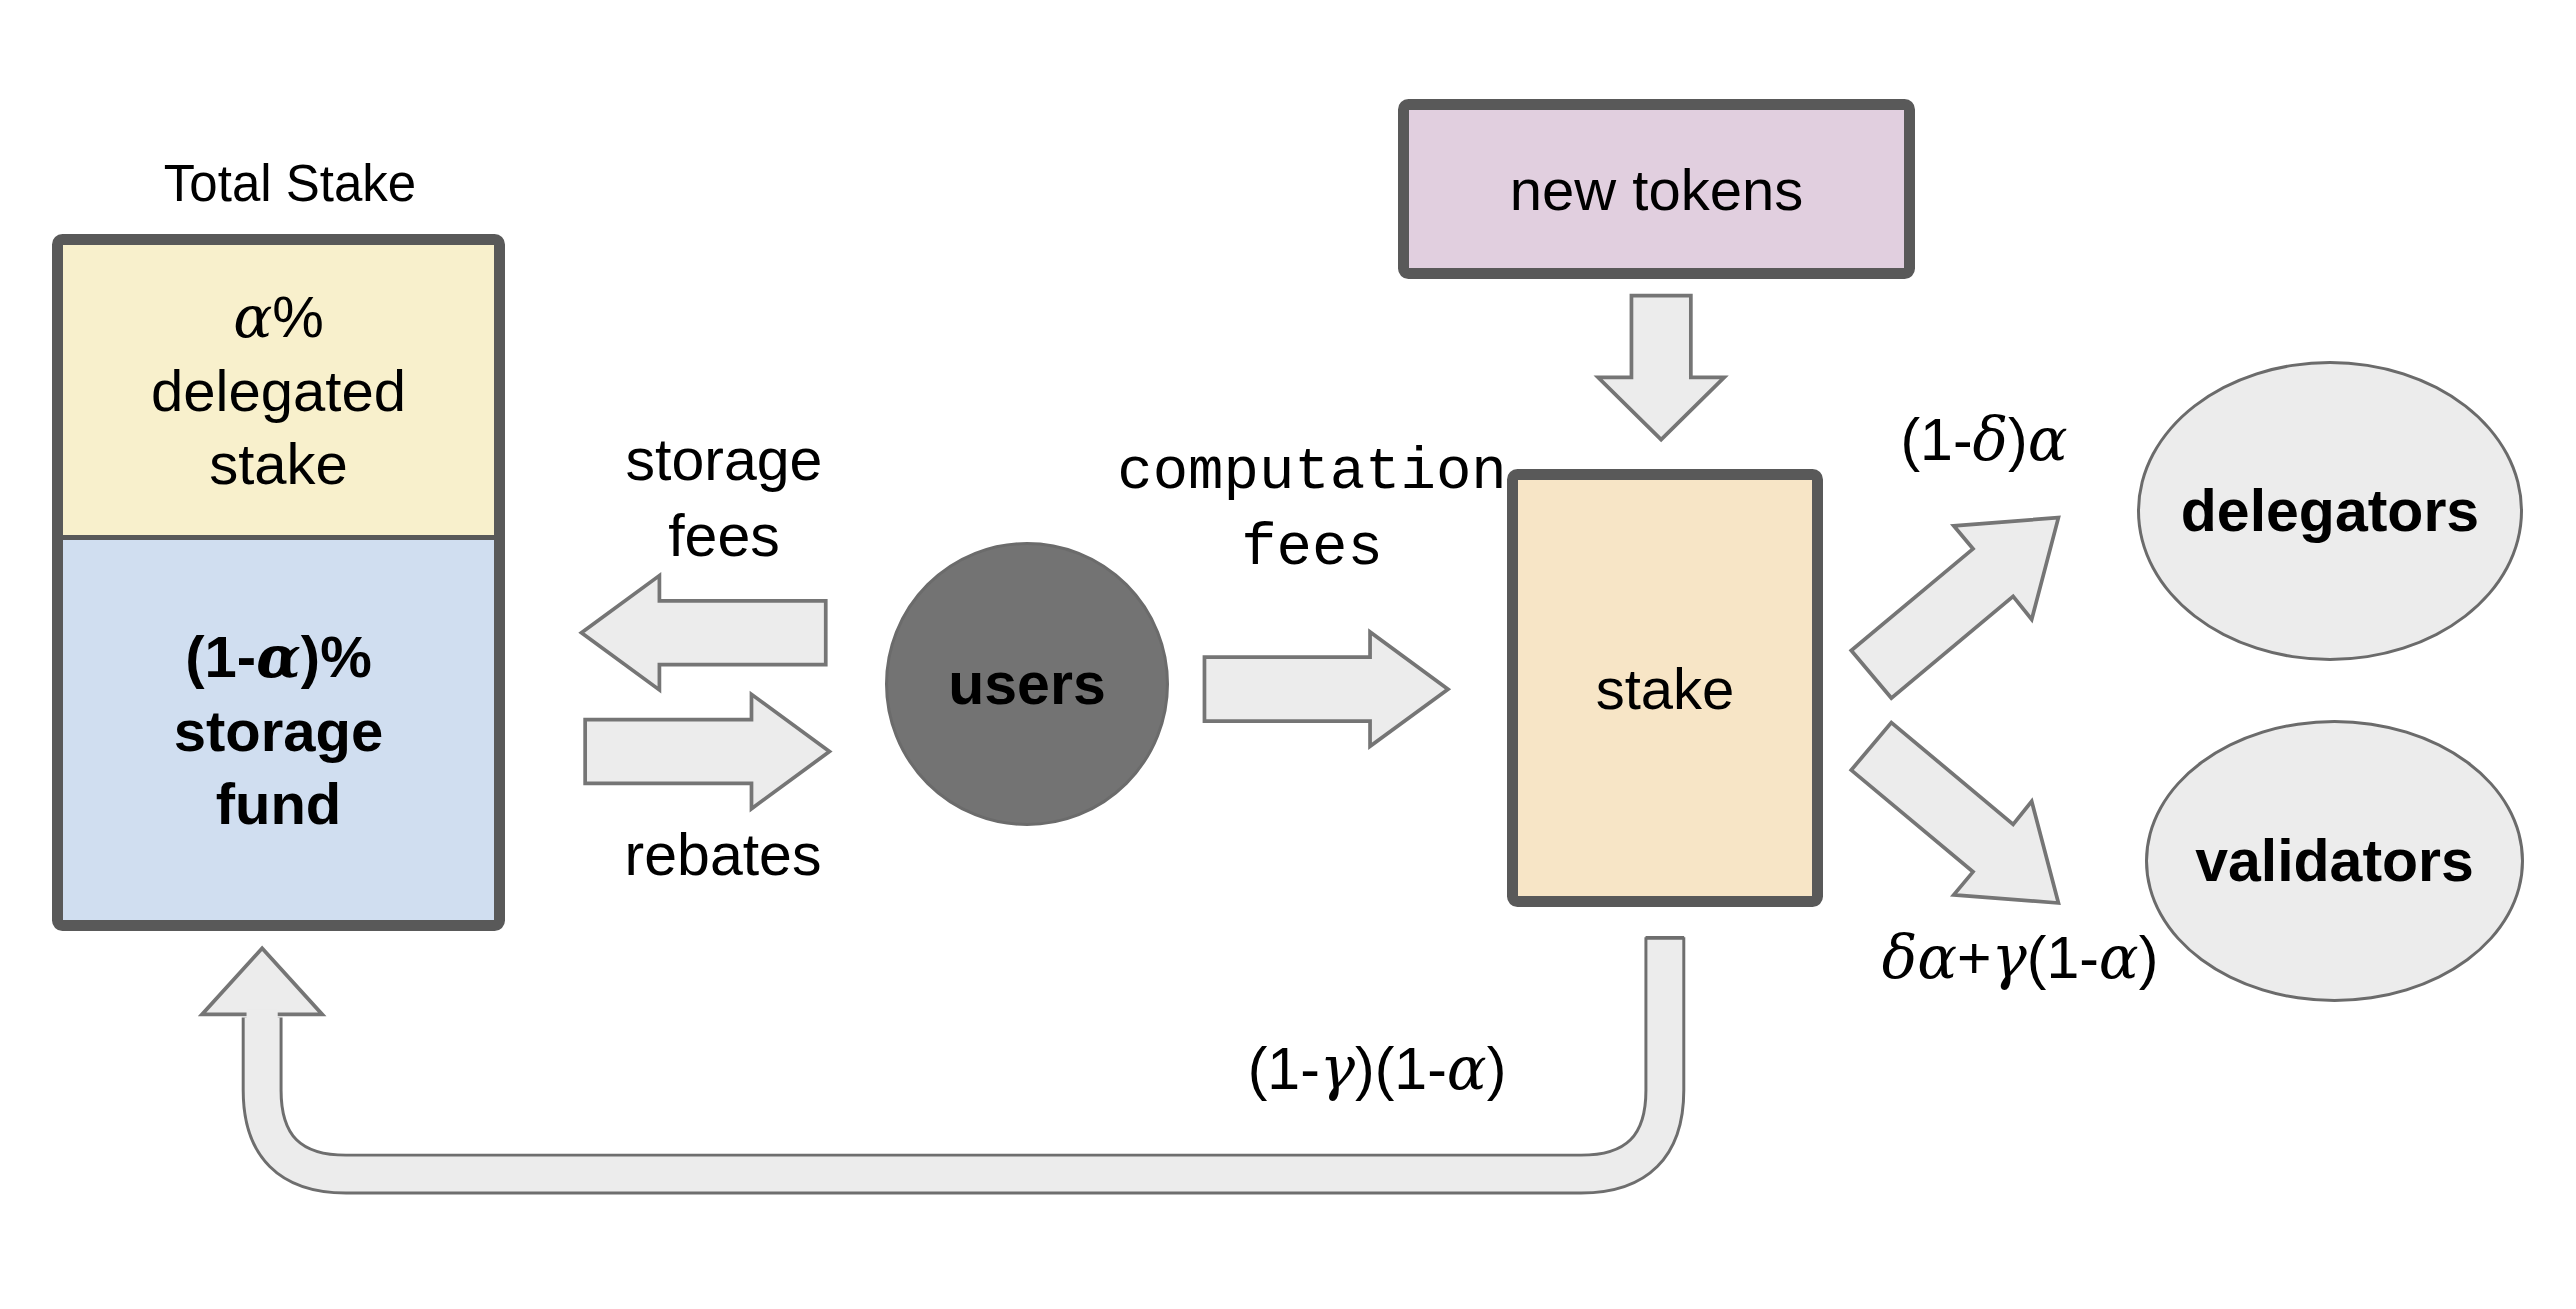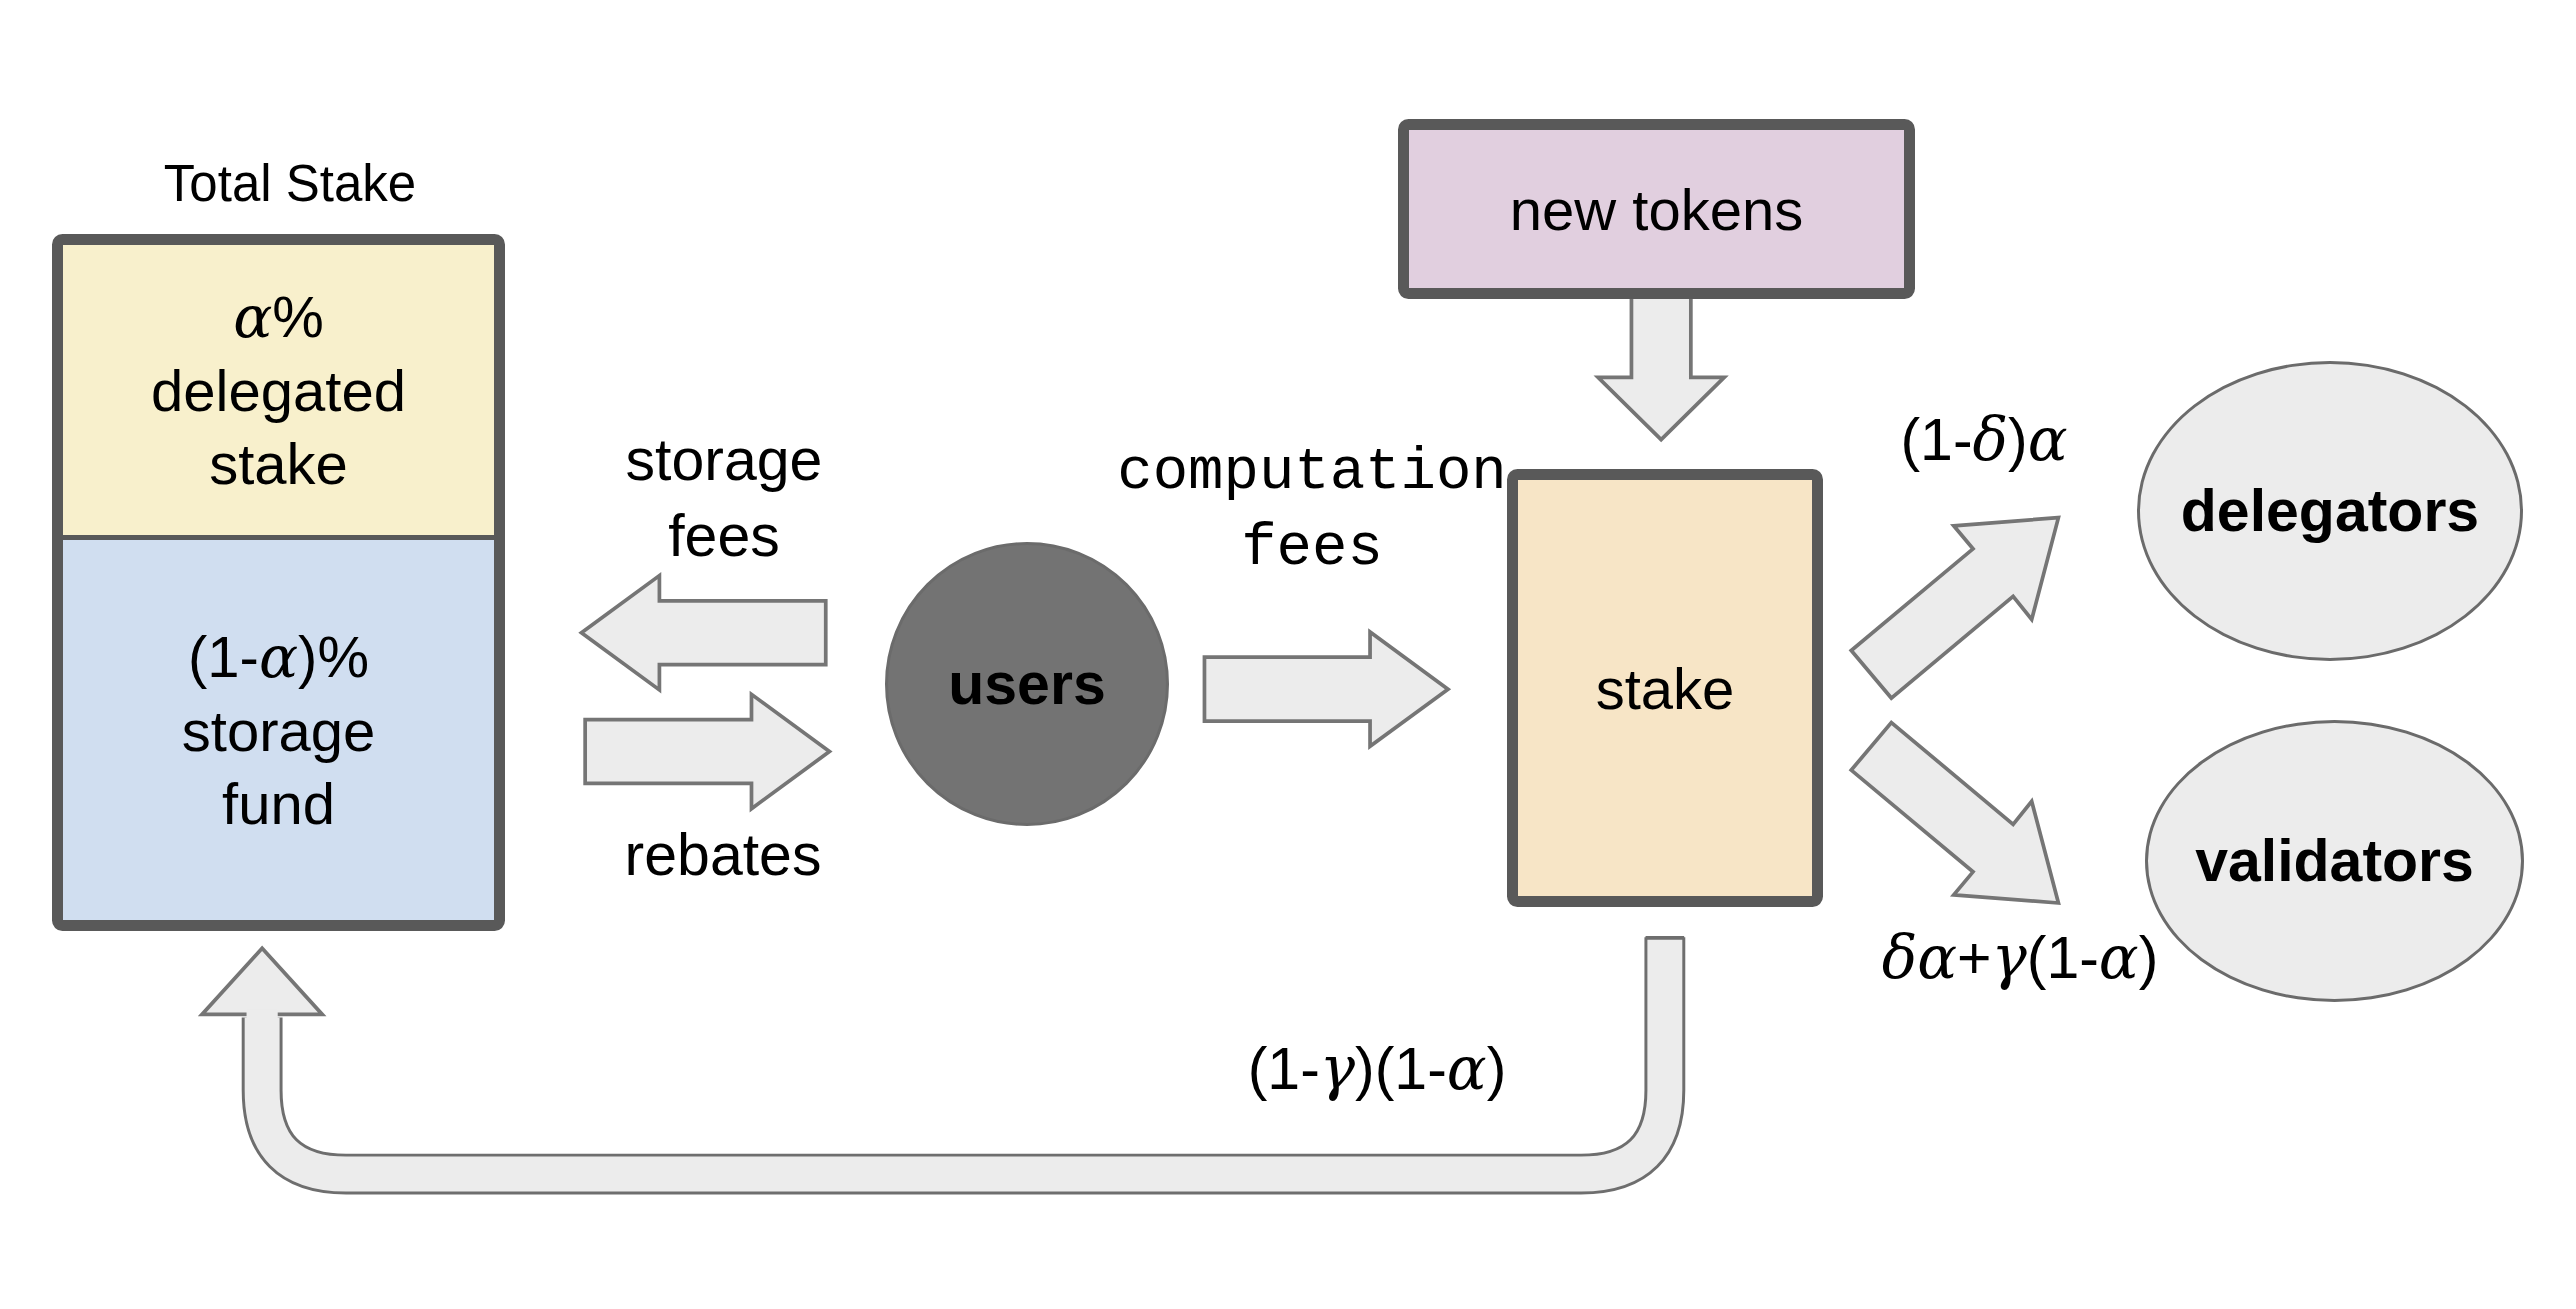--- a/index.html
+++ b/index.html
@@ -49,32 +49,32 @@
   </svg>
 
   <div class="lbl" style="left:290px; top:184px; font-size:51px;">Total Stake</div>
 
   <div id="total-stake">
     <div id="ts-top" style="background-color: rgb(248, 240, 204);">
       <div class="line"><i class="gk">α</i>%</div>
       <div class="line">delegated</div>
       <div class="line">stake</div>
     </div>
-    <div id="ts-bottom" style="background-color: rgb(208, 222, 240);">
+    <div id="ts-bottom" style="background-color: rgb(208, 222, 240); font-weight: bold;">
       <div class="line">(1-<i class="gk">α</i>)%</div>
       <div class="line">storage</div>
       <div class="line">fund</div>
     </div>
   </div>
 
   <div class="node ellipse" style="left: 885px; top: 542px; width: 284px; height: 284px; background-color: #737373;">
     <div class="boldname">users</div>
   </div>
 
-  <div class="node thickbox" style="left: 1398px; top: 99px; width: 517px; height: 180px; background-color: rgb(225, 207, 223); margin-top: 20px;">
+  <div class="node thickbox" style="left: 1398px; top: 99px; width: 517px; height: 180px; background-color: rgb(225, 207, 223);">
     <div class="line">new tokens</div>
   </div>
 
   <div class="node thickbox" style="left: 1507px; top: 469px; width: 316px; height: 438px; background-color: rgb(247, 229, 198);">
     <div class="line">stake</div>
   </div>
 
   <div class="node ellipse" style="left: 2137px; top: 361px; width: 386px; height: 300px; background-color: rgb(236, 236, 236); text-align: center;">
     <div class="boldname">delegators</div>
   </div>

